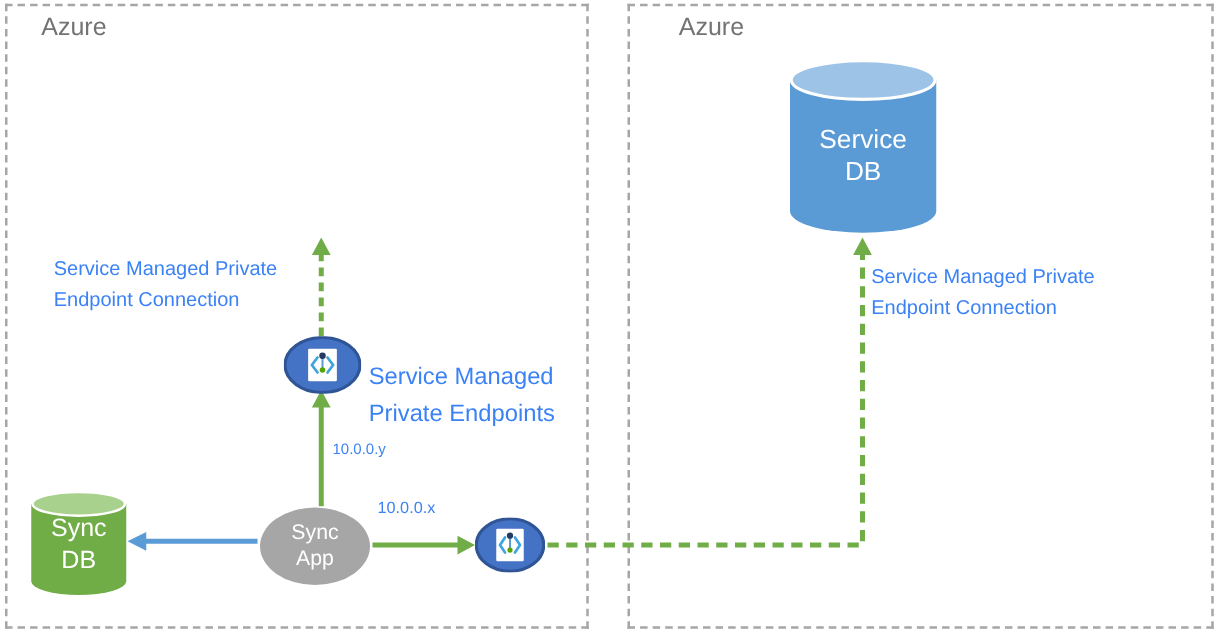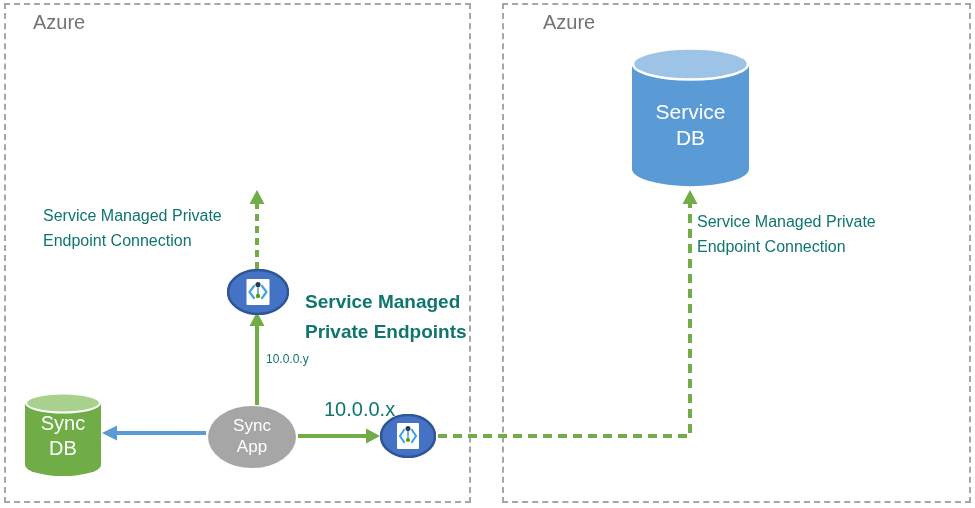--- a/index.html
+++ b/index.html
@@ -72,30 +72,30 @@
     white-space: pre-line;
   }
 
   .pe-icon { position: absolute; }
   .pe-icon.pe1 { left: 227px; top: 269px; width: 62px; height: 46px; }
   .pe-icon.pe2 { left: 380px; top: 414px; width: 56px; height: 44px; }
 
   .txt {
     position: absolute;
     white-space: pre-line;
-    color: #0f766e;
+    color: #3b82f6;
   }
   .txt.conn-left  { left: 43px;  top: 203px; font-size: 16px; line-height: 25px; }
   .txt.conn-right { left: 697px; top: 209px; font-size: 16px; line-height: 25px; }
   .txt.endpoints-bold {
-    left: 305px; top: 287px;
-    font-size: 19px; font-weight: bold; line-height: 30px;
+    left: 295px; top: 287px;
+    font-size: 19px; font-weight: normal; line-height: 30px;
   }
   .txt.ip-y { left: 266px; top: 352px; font-size: 12px; }
-  .txt.ip-x { left: 324px; top: 398px; font-size: 20px; }
+  .txt.ip-x { left: 302px; top: 398px; font-size: 13px; }
 </style>
 </head>
 <body>
 
 <div class="canvas">
 
   <div class="azure-box left"></div>
   <div class="azure-box right"></div>
 
   <div class="region-label left">Azure</div>

